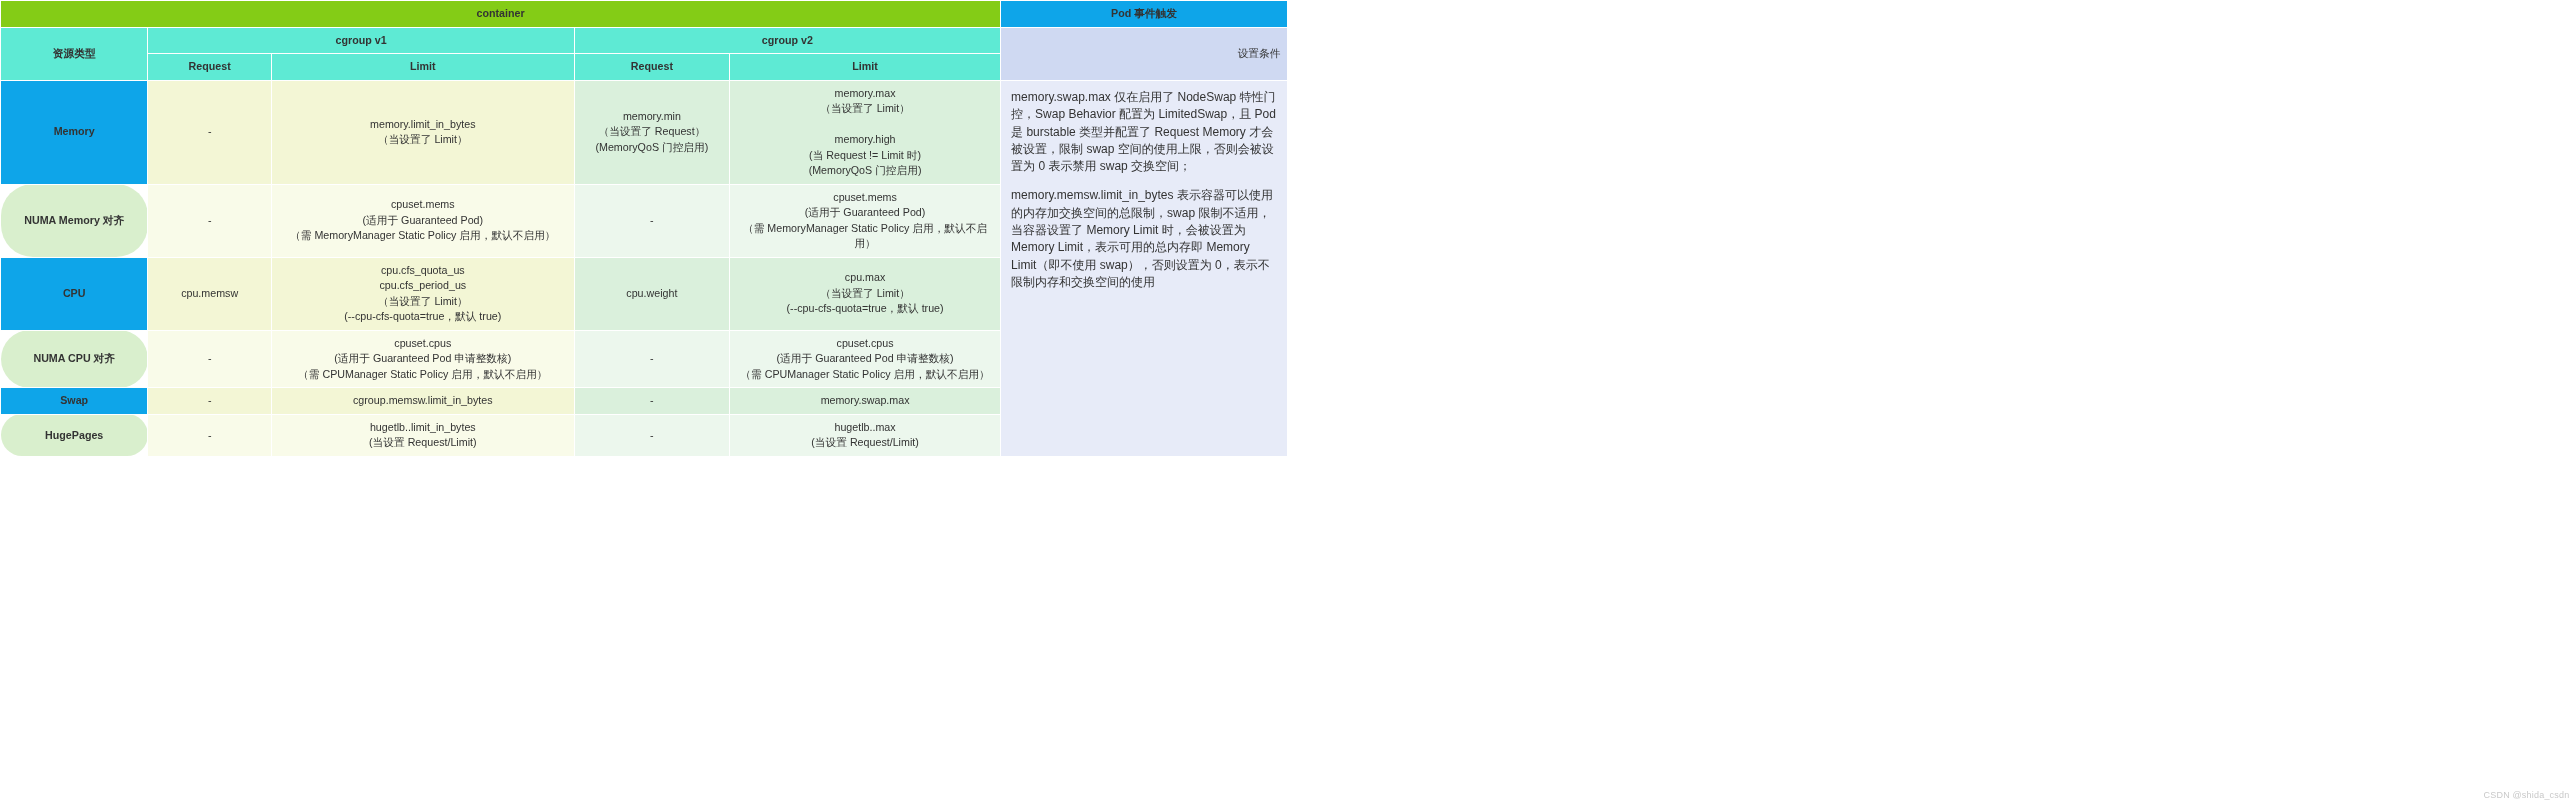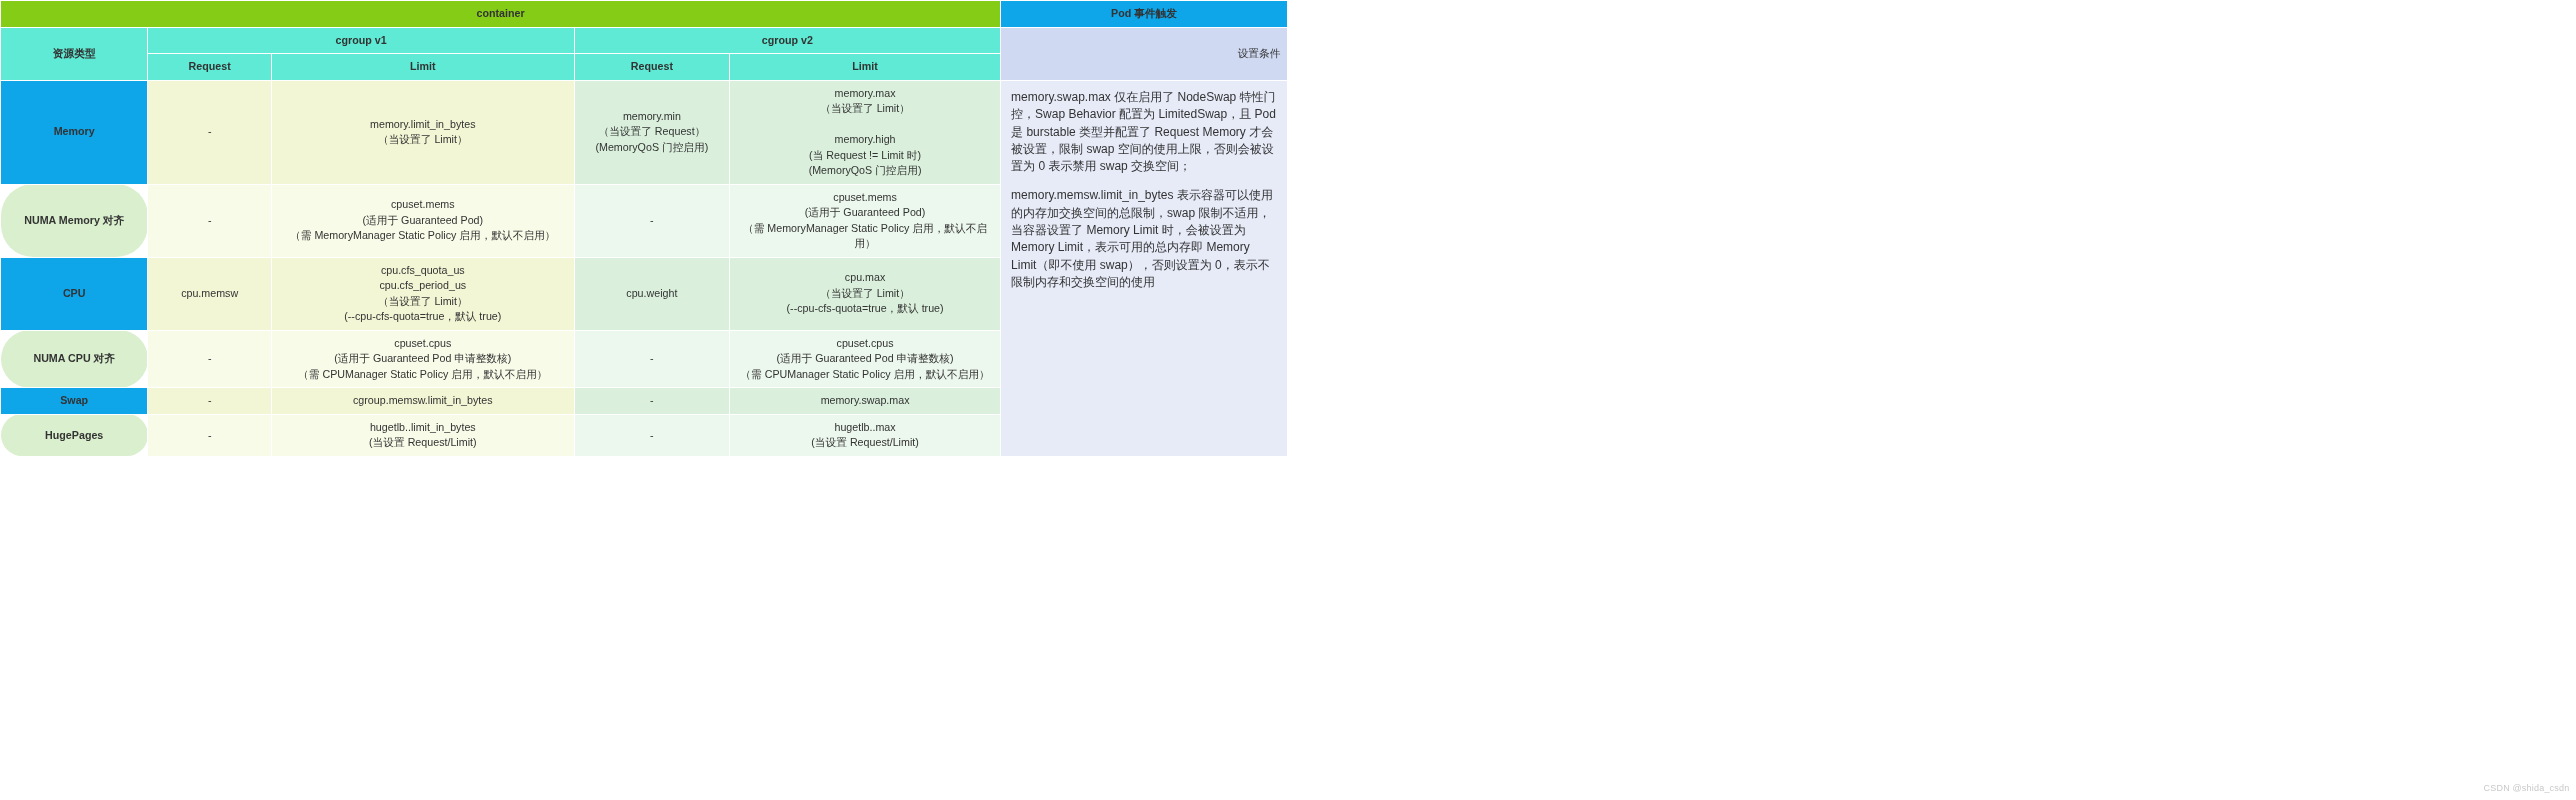--- a/index.html
+++ b/index.html
@@ -34,21 +34,21 @@
   .v2-a { background: #daf0dc; }
   .v2-b { background: #ecf7ed; }
   .pod-head { background: #0ea5e9; font-weight: 600; }
   .pod-sub  { background: #cfd9f2; text-align: right; font-weight: 400; }
   .pod-body { background: #e7ebf8; text-align: left; vertical-align: top; font-size: 12px; padding: 8.2px 10px; }
   .pod-body p { margin: 0 0 11.5px 0; }
   .pod-body p:last-child { margin-bottom: 15px; }
   .watermark {
     position: fixed;
     right: 6.6px;
-    bottom: 7px;
+    bottom: 0;
     font-size: 9px;
     color: #c9c9c9;
     letter-spacing: 0.2px;
   }
 </style>
 </head>
 <body>
 
 <table>
   <colgroup>

